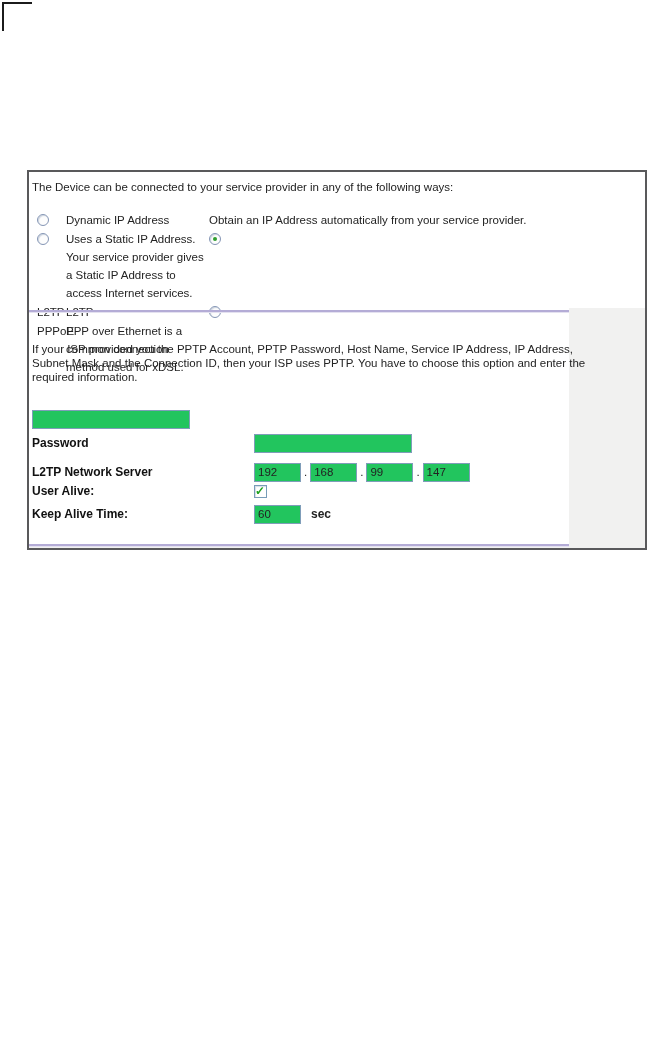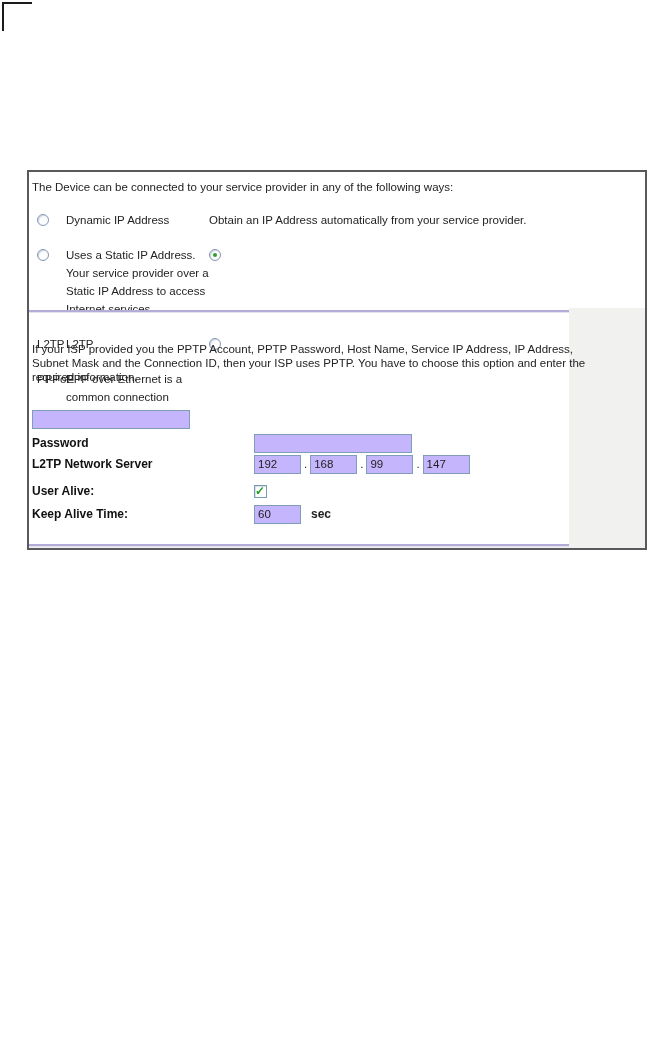--- a/index.html
+++ b/index.html
@@ -21,35 +21,35 @@
   .divider { position:absolute; left:0; width:540px; height:3px;
              background:#b4acd6; border-bottom:1px solid #e4e1f0; }
   .divider.d1 { top:138px; }
   .divider.d2 { top:372px; }
 
   .intro { position:absolute; left:3px; top:9px; font-size:11.5px; color:#232323; }
 
   
   .radio-group { position:absolute; left:8px; top:39px; right:4px;
                  display:grid; grid-template-columns:29px 143px 1fr;
-                 row-gap:17px; font-size:11.5px; line-height:18px; color:#232323; }
+                 row-gap:1px; font-size:11.5px; line-height:18px; color:#232323; }
   .radio { width:12px; height:12px; border:1px solid #8596b5; border-radius:50%;
            background:#fdfdfd; margin-top:3px; position:relative;
            box-shadow:inset 1px 1px 1px rgba(120,140,170,.35); }
   .radio.selected::after { content:""; position:absolute; left:3px; top:3px;
            width:4px; height:4px; border-radius:50%; background:#2f9e2f; }
   .opt-label { padding-top:0; }
 
   .note { position:absolute; left:3px; top:170px; width:556px;
           font-size:11.5px; line-height:14px; color:#232323; }
 
   
   .form-row { position:absolute; left:3px; height:20px; display:flex; align-items:center; }
   .f-label { width:222px; font-size:12px; font-weight:bold; color:#111; }
-  input.txt { height:19px; border:1px solid #7f9db9; background:#c4b5fd;
+  input.txt { height:19px; border:1px solid #7f9db9; background:#22c55e;
               font-family:"Liberation Sans", sans-serif; font-size:11.5px;
               padding:1px 3px; color:#222; }
   .w-name { width:158px; }
   .w-ip   { width:47px; }
   .ip-dot { margin:0 3px; font-size:11.5px; color:#222; }
   .ip-group { display:flex; align-items:center; }
   .checkbox { width:13px; height:13px; border:1px solid #789cb8; background:#fff;
               position:relative; box-shadow:inset 1px 1px 1px rgba(120,140,170,.3); }
   .checkbox .check { position:absolute; left:0px; top:-2px; font-size:12px;
               font-weight:bold; color:#1ea11e; line-height:14px; }
@@ -71,21 +71,21 @@
   <div class="radio-group">
     <div>
         <div class="radio"></div>
       </div>
     <div class="opt-label">Dynamic IP Address</div>
     <div class="opt-desc">Obtain an IP Address automatically from your service provider.</div>
 
     <div>
         <div class="radio"></div>
       </div>
-    <div class="opt-desc">Uses a Static IP Address. Your service provider over a Static IP Address to access Internet services.</div>
+    <div class="opt-desc">Uses a Static IP Address. Your service provider gives a Static IP Address to access Internet services.</div>
 
     <div>
         <div class="radio selected"></div>
       </div>
     <div class="opt-label">L2TP</div>
     <div class="opt-desc">L2TP</div>
 
     <div>
         <div class="radio"></div>
       </div>
@@ -99,21 +99,21 @@
 
   <div class="form-row" style="top:237px;">
     <input class="txt w-name" type="text" value="" style="">
   </div>
 
   <div class="form-row" style="top:261px;align-items:center;">
     <div class="f-label">Password</div>
     <input class="txt w-name" type="text" value="" style="">
   </div>
 
-  <div class="form-row" style="top:282px;">
+  <div class="form-row" style="top:290px;">
     <div class="f-label">L2TP Network Server</div>
     <div class="ip-group">
       <input class="txt w-ip" type="text" value="192" style="">
       <span class="ip-dot">.</span>
       <input class="txt w-ip" type="text" value="168" style="">
       <span class="ip-dot">.</span>
       <input class="txt w-ip" type="text" value="99" style="">
       <span class="ip-dot">.</span>
       <input class="txt w-ip" type="text" value="147" style="">
     </div>

